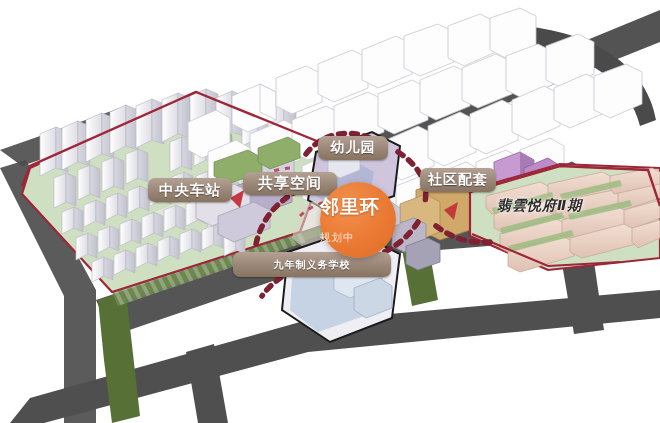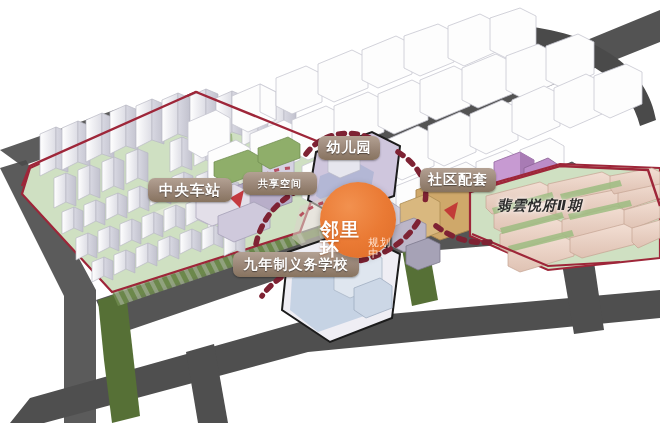--- a/index.html
+++ b/index.html
@@ -10,37 +10,37 @@
 
   
   .pill{position:absolute;display:flex;align-items:center;justify-content:center;
         border-radius:7px;color:#fff;font-weight:700;letter-spacing:1px;
         background:linear-gradient(180deg,#b3a193 0%,#9a8677 55%,#87735f 100%);
         box-shadow:0 1px 2px rgba(0,0,0,.35);
         text-shadow:0 1px 1px rgba(0,0,0,.45);
         white-space:nowrap;}
   .pill span{display:block;}
 
-  #lbl-kindergarten{left:318px;top:136px;width:62px;height:24px;font-size:14px;}
+  #lbl-kindergarten{left:318px;top:136px;width:70px;height:24px;font-size:14px;}
   #lbl-community  {left:420px;top:168px;width:76px;height:24px;font-size:14px;}
-  #lbl-shared     {left:243px;top:172px;width:74px;height:23px;font-size:10px;}
+  #lbl-shared     {left:243px;top:172px;width:94px;height:23px;font-size:15px;}
   #lbl-station    {left:148px;top:178px;width:84px;height:24px;font-size:14.5px;}
-  #lbl-school     {left:233px;top:252px;width:126px;height:25px;font-size:14px;}
+  #lbl-school     {left:233px;top:252px;width:158px;height:25px;font-size:10px;}
 
   
   .plainlabel{position:absolute;color:#2a2a2a;font-weight:700;white-space:nowrap;
               text-shadow:0 0 3px rgba(255,255,255,.85),0 0 6px rgba(255,255,255,.7);}
   #lbl-phase1{left:52px;top:146px;font-size:14.5px;letter-spacing:1px;}
   #lbl-phase2{left:497px;top:197px;font-size:14px;letter-spacing:1px;font-style:italic;}
 
   
   #hub{position:absolute;left:320px;top:182px;width:76px;height:76px;border-radius:50%;
        background:radial-gradient(circle at 38% 32%,#f2914f 0%,#ea7a34 52%,#dd6b27 100%);
        box-shadow:0 2px 6px rgba(0,0,0,.25);
-       display:flex;flex-direction:row;align-items:flex-end;justify-content:center;}
+       display:flex;flex-direction:column;align-items:flex-start;justify-content:center;}
   #hub .hub-main{color:#fff;font-size:19px;font-weight:700;letter-spacing:1px;line-height:1;
                  text-shadow:0 1px 2px rgba(140,60,10,.5);}
   #hub .hub-sub{color:#ffe3d0;font-size:10.5px;margin-top:16px;letter-spacing:1px;line-height:1;}
 </style>
 </head>
 <body>
 
 <div id="stage">
 
   <svg class="layer" viewBox="0 0 660 423">

